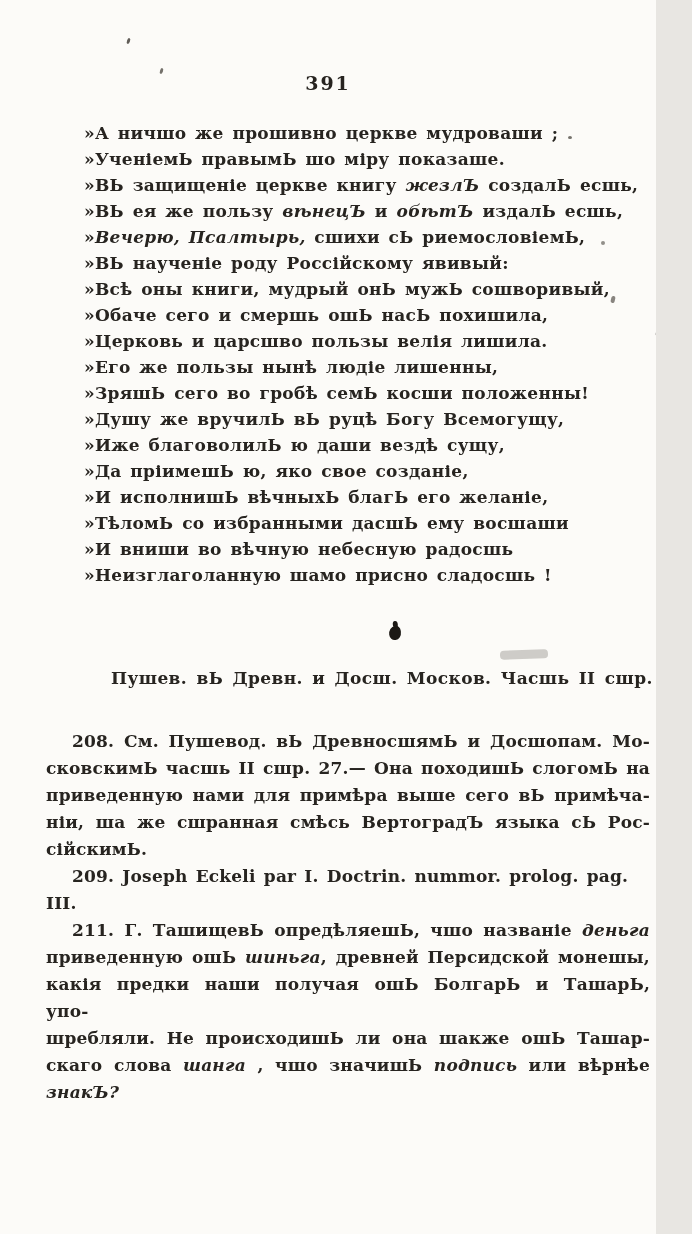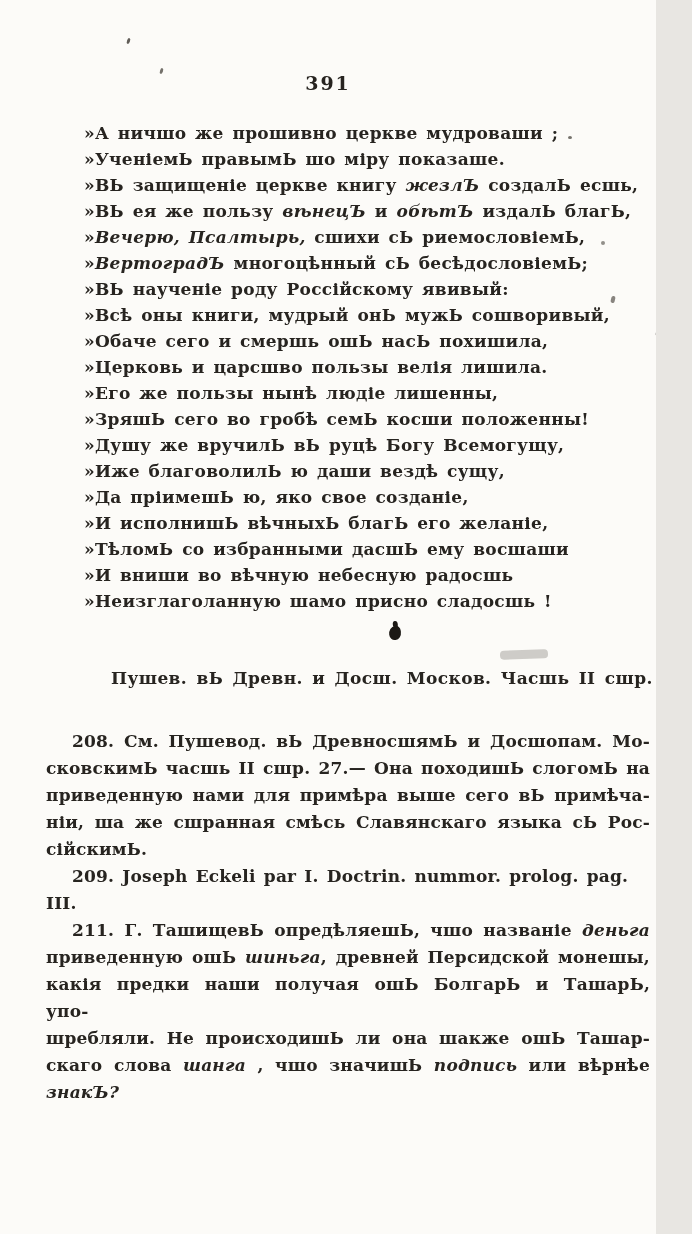--- a/index.html
+++ b/index.html
@@ -67,23 +67,22 @@
 <body>
 
 <div class="page">
 
   <div class="page-number">391</div>
 
   <div class="poem">
     <div class="poem-line"><span>»А ничшо же прошивно церкве мудроваши ;</span></div>
     <div class="poem-line"><span>»УченіемЬ правымЬ шо міру показаше.</span></div>
     <div class="poem-line"><span>»ВЬ защищеніе церкве книгу </span><span class="it">жезлЪ</span><span> создалЬ есшь,</span></div>
-    <div class="poem-line"><span>»ВЬ ея же пользу </span><span class="it">вѣнецЪ</span><span> и </span><span class="it">обѣтЪ</span><span> издалЬ благЬ,</span></div>
+    <div class="poem-line"><span>»ВЬ ея же пользу </span><span class="it">вѣнецЪ</span><span> и </span><span class="it">обѣтЪ</span><span> издалЬ есшь,</span></div>
     <div class="poem-line"><span>»</span><span class="it">Вечерю, Псалтырь,</span><span> сшихи сЬ риемословіемЬ,</span></div>
-    <div class="poem-line"><span>»</span><span class="it">ВертоградЪ</span><span> многоцѣнный сЬ бесѣдословіемЬ;</span></div>
     <div class="poem-line"><span>»ВЬ наученіе роду Россійскому явивый:</span></div>
     <div class="poem-line"><span>»Всѣ оны книги, мудрый онЬ мужЬ сошворивый,</span></div>
     <div class="poem-line"><span>»Обаче сего и смершь ошЬ насЬ похишила,</span></div>
     <div class="poem-line"><span>»Церковь и царсшво пользы велія лишила.</span></div>
     <div class="poem-line"><span>»Его же пользы нынѣ людіе лишенны,</span></div>
     <div class="poem-line"><span>»ЗряшЬ сего во гробѣ семЬ косши положенны!</span></div>
     <div class="poem-line"><span>»Душу же вручилЬ вЬ руцѣ Богу Всемогущу,</span></div>
     <div class="poem-line"><span>»Иже благоволилЬ ю даши вездѣ сущу,</span></div>
     <div class="poem-line"><span>»Да пріимешЬ ю, яко свое созданіе,</span></div>
     <div class="poem-line"><span>»И исполнишЬ вѣчныхЬ благЬ его желаніе,</span></div>
@@ -92,21 +91,21 @@
     <div class="poem-line"><span>»Неизглаголанную шамо присно сладосшь !</span></div>
   </div>
 
   <div class="poem-source">Пушев. вЬ Древн. и Досш. Москов. Часшь II сшр. 21.</div>
 
   <div class="notes">
     <div>
       <div class="note-line j ind"><span>208. См. Пушевод. вЬ ДревносшямЬ и Досшопам. Мо-</span></div>
       <div class="note-line j"><span>сковскимЬ часшь II сшр. 27.— Она походишЬ слогомЬ на</span></div>
       <div class="note-line j"><span>приведенную нами для примѣра выше сего вЬ примѣча-</span></div>
-      <div class="note-line j"><span>ніи, ша же сшранная смѣсь Славянскаго языка сЬ Рос-</span></div>
+      <div class="note-line j"><span>ніи, ша же сшранная смѣсь ВертоградЪ языка сЬ Рос-</span></div>
       <div class="note-line"><span>сійскимЬ.</span></div>
     </div>
     <div>
       <div class="note-line ind"><span>209. Joseph Eckeli par I. Doctrin. nummor. prolog. pag. III.</span></div>
     </div>
     <div>
       <div class="note-line j ind"><span>211. Г. ТашищевЬ опредѣляешЬ, чшо названіе </span><span class="it">деньга</span></div>
       <div class="note-line j"><span>приведенную ошЬ </span><span class="it">шиньга</span><span>, древней Персидской монешы,</span></div>
       <div class="note-line j"><span>какія предки наши получая ошЬ БолгарЬ и ТашарЬ, упо-</span></div>
       <div class="note-line j"><span>шребляли. Не происходишЬ ли она шакже ошЬ Ташар-</span></div>

